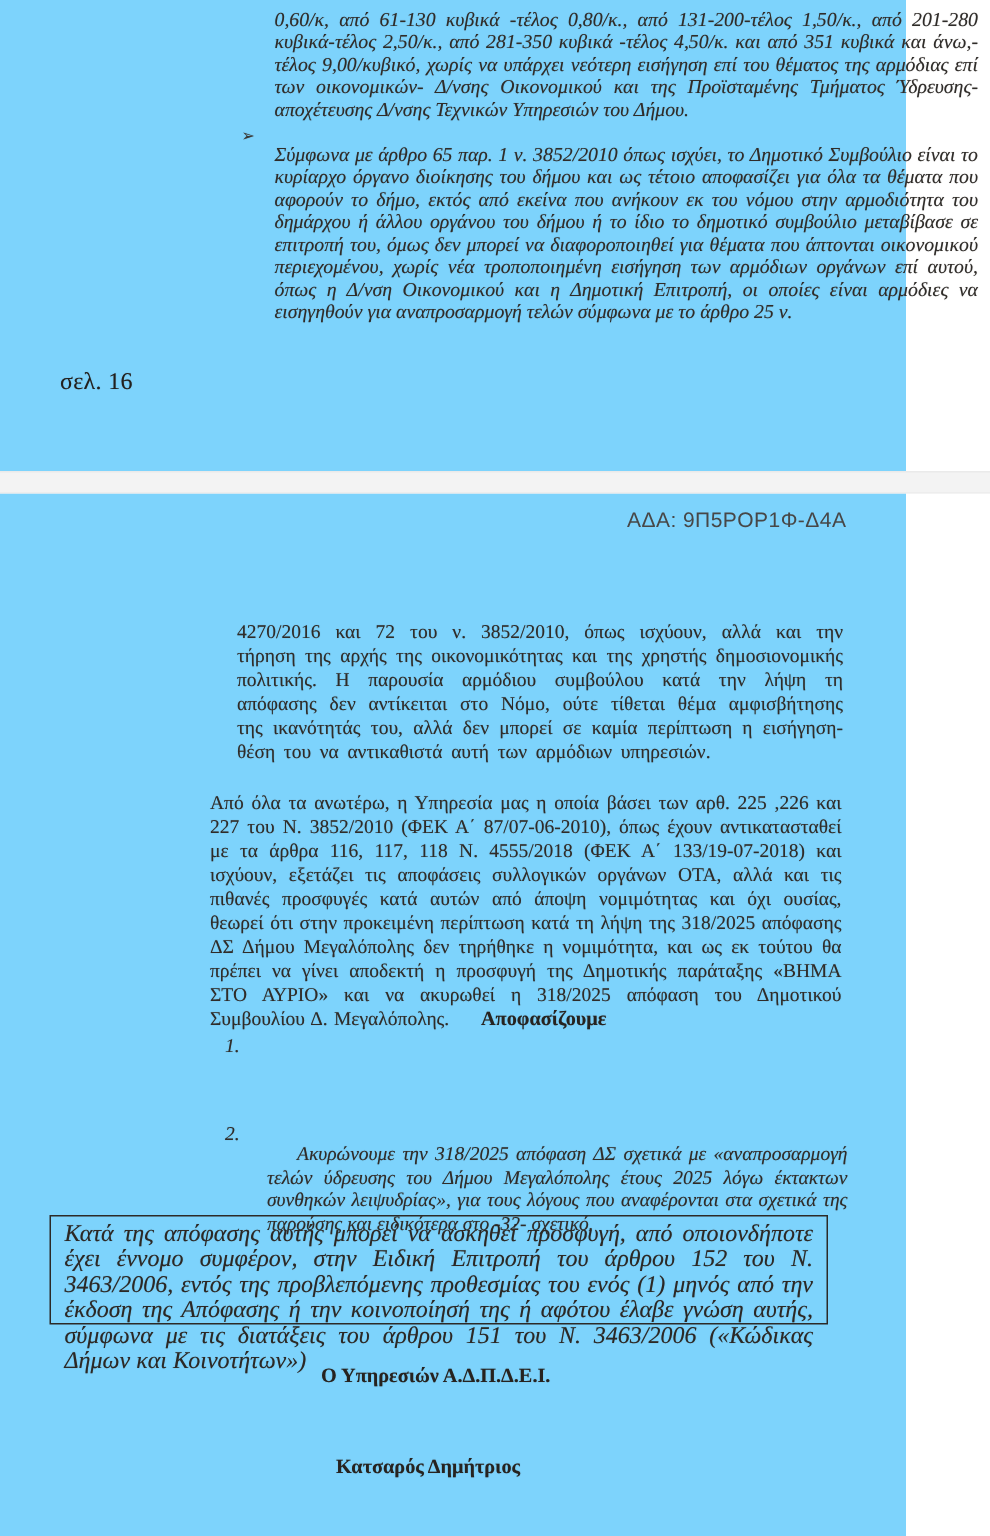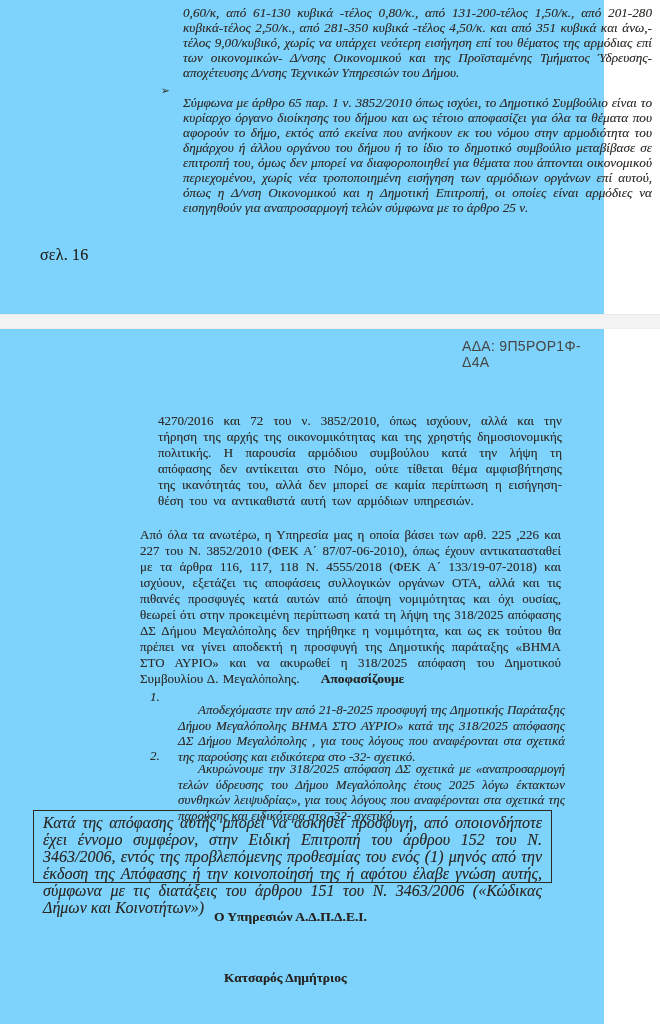--- a/index.html
+++ b/index.html
@@ -20,21 +20,21 @@
     margin-left:22px; font-style:italic; font-size:13.2px; line-height:15px; text-align:justify;
   }
   .page-num { position:absolute; left:40px; top:246px; font-size:16px; color:#22201e; letter-spacing:.2px; }
   
   .divider {
     position:absolute; left:0; top:314px; width:660px; height:13px;
     background:#f3f3f3; border-top:1px solid #eaeaea; border-bottom:1px solid #ededed;
   }
   
   .ada {
-    position:absolute; left:462px; top:338px;
+    position:absolute; left:418px; top:338px;
     font-family:"Liberation Sans", sans-serif; font-style:normal;
     font-size:14px; color:#474747; letter-spacing:.3px; text-shadow:none;
   }
   .p-a {
     position:absolute; left:158px; top:400px; width:404px;
     font-size:13px; line-height:16px; text-align:justify; word-spacing:2.5px;
   }
   .p-b {
     position:absolute; left:140px; top:514px; width:421px;
     font-size:13px; line-height:16px; text-align:justify; word-spacing:1px;
@@ -78,21 +78,20 @@
   <div class="ada">ΑΔΑ: 9Π5ΡΟΡ1Φ-Δ4Α</div>
 
   <p class="p-a">4270/2016 και 72 του ν. 3852/2010, όπως ισχύουν, αλλά και την τήρηση της αρχής της οικονομικότητας και της χρηστής δημοσιονομικής πολιτικής. Η παρουσία αρμόδιου συμβούλου κατά την λήψη τη απόφασης δεν αντίκειται στο Νόμο, ούτε τίθεται θέμα αμφισβήτησης της ικανότητάς του, αλλά δεν μπορεί σε καμία περίπτωση η εισήγηση-θέση του να αντικαθιστά αυτή των αρμόδιων υπηρεσιών.</p>
 
   <p class="p-b">Από όλα τα ανωτέρω, η Υπηρεσία μας η οποία βάσει των αρθ. 225 ,226 και 227 του Ν. 3852/2010 (ΦΕΚ Α΄ 87/07-06-2010), όπως έχουν αντικατασταθεί με τα άρθρα 116, 117, 118 Ν. 4555/2018 (ΦΕΚ Α΄ 133/19-07-2018) και ισχύουν, εξετάζει τις αποφάσεις συλλογικών οργάνων ΟΤΑ, αλλά και τις πιθανές προσφυγές κατά αυτών από άποψη νομιμότητας και όχι ουσίας, θεωρεί ότι στην προκειμένη περίπτωση κατά τη λήψη της 318/2025 απόφασης ΔΣ Δήμου Μεγαλόπολης δεν τηρήθηκε η νομιμότητα, και ως εκ τούτου θα πρέπει να γίνει αποδεκτή η προσφυγή της Δημοτικής παράταξης «ΒΗΜΑ ΣΤΟ ΑΥΡΙΟ» και να ακυρωθεί η 318/2025 απόφαση του Δημοτικού Συμβουλίου Δ. Μεγαλόπολης.</p>
 
   <div class="decision-heading">Αποφασίζουμε</div>
 
   <div class="decision decision-1">
     <span class="num">1.</span>
-    <p class="txt">Αποδεχόμαστε την από 21-8-2025 προσφυγή της Δημοτικής Παράταξης Δήμου Μεγαλόπολης ΒΗΜΑ ΣΤΟ ΑΥΡΙΟ» κατά της 318/2025 απόφασης ΔΣ Δήμου Μεγαλόπολης , για τους λόγους που αναφέρονται στα σχετικά της παρούσης και ειδικότερα στο -32- σχετικό.</p>
   </div>
 
   <div class="decision decision-2">
     <span class="num">2.</span>
     <p class="txt">Ακυρώνουμε την 318/2025 απόφαση ΔΣ σχετικά με «αναπροσαρμογή τελών ύδρευσης του Δήμου Μεγαλόπολης έτους 2025 λόγω έκτακτων συνθηκών λειψυδρίας», για τους λόγους που αναφέρονται στα σχετικά της παρούσης και ειδικότερα στο -32- σχετικό.</p>
   </div>
 
   <div class="appeal-box">Κατά της απόφασης αυτής μπορεί να ασκηθεί προσφυγή, από οποιονδήποτε έχει έννομο συμφέρον, στην Ειδική Επιτροπή του άρθρου 152 του Ν. 3463/2006, εντός της προβλεπόμενης προθεσμίας του ενός (1) μηνός από την έκδοση της Απόφασης ή την κοινοποίησή της ή αφότου έλαβε γνώση αυτής, σύμφωνα με τις διατάξεις του άρθρου 151 του Ν. 3463/2006 («Κώδικας Δήμων και Κοινοτήτων»)</div>
 
   <div class="sig-title">Ο Υπηρεσιών Α.Δ.Π.Δ.Ε.Ι.</div>

